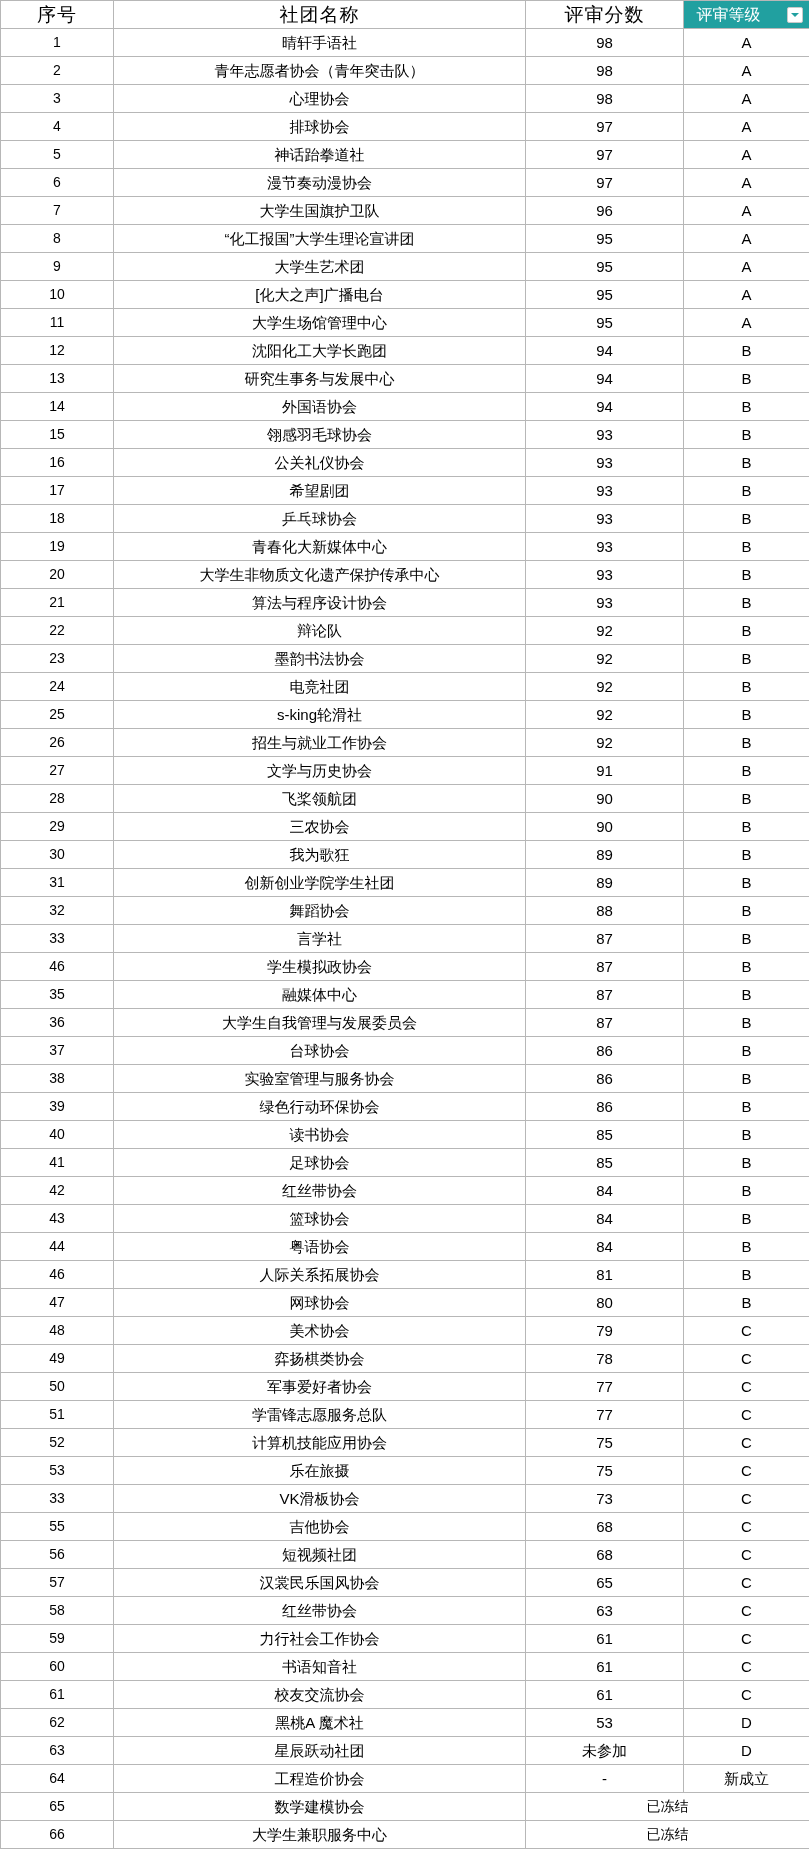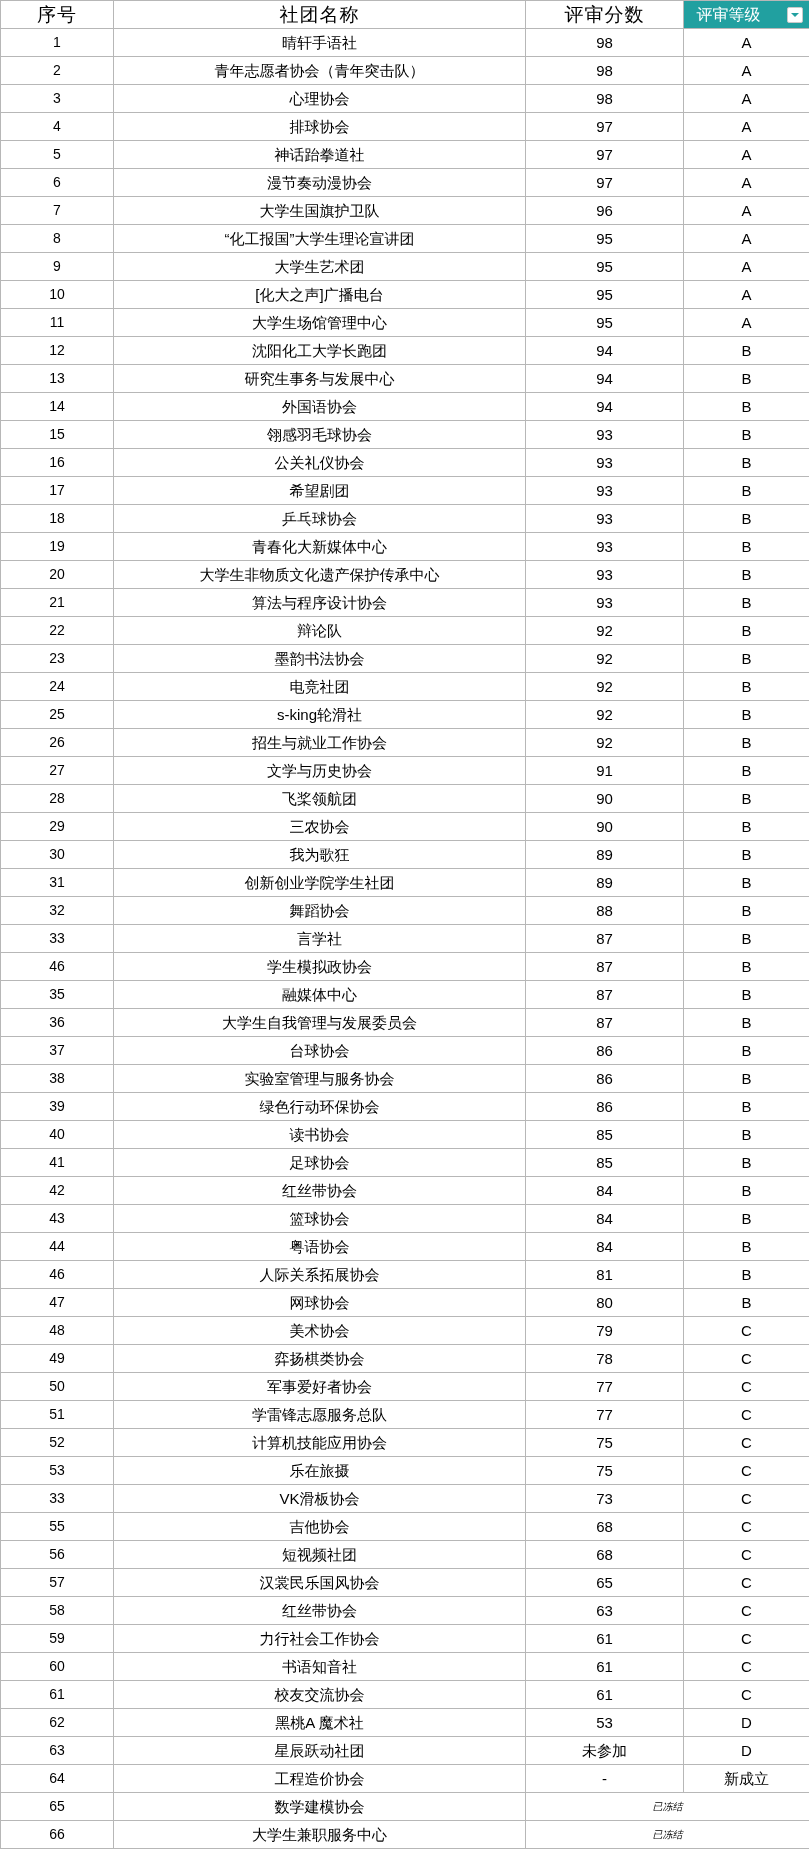--- a/index.html
+++ b/index.html
@@ -70,21 +70,21 @@
     width: 0;
     height: 0;
     border-left: 4px solid transparent;
     border-right: 4px solid transparent;
     border-top: 4px solid #21a0a0;
   }
   td.col-index { font-size: 14px; }
   td.col-name  { font-size: 15px; }
   td.col-score { font-size: 15px; }
   td.col-level { font-size: 15px; }
-  td.merged-span { font-size: 10px; font-style: italic; }
+  td.merged-span { font-size: 14px; }
 </style>
 </head>
 <body>
 
 <div id="sheet">
   <table class="grid">
     <colgroup>
       <col class="c-index">
       <col class="c-name">
       <col class="c-score">

